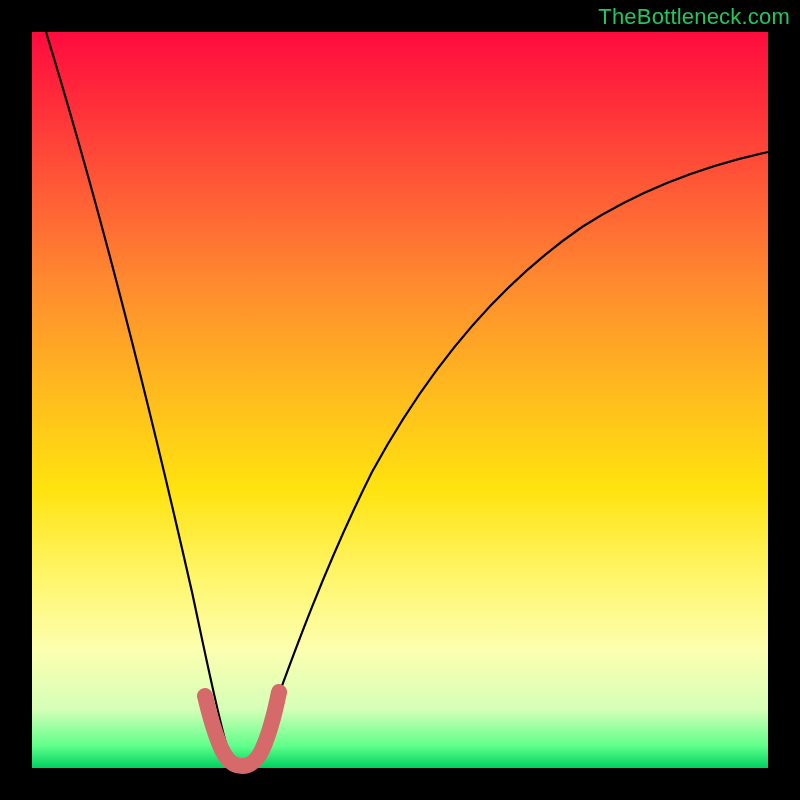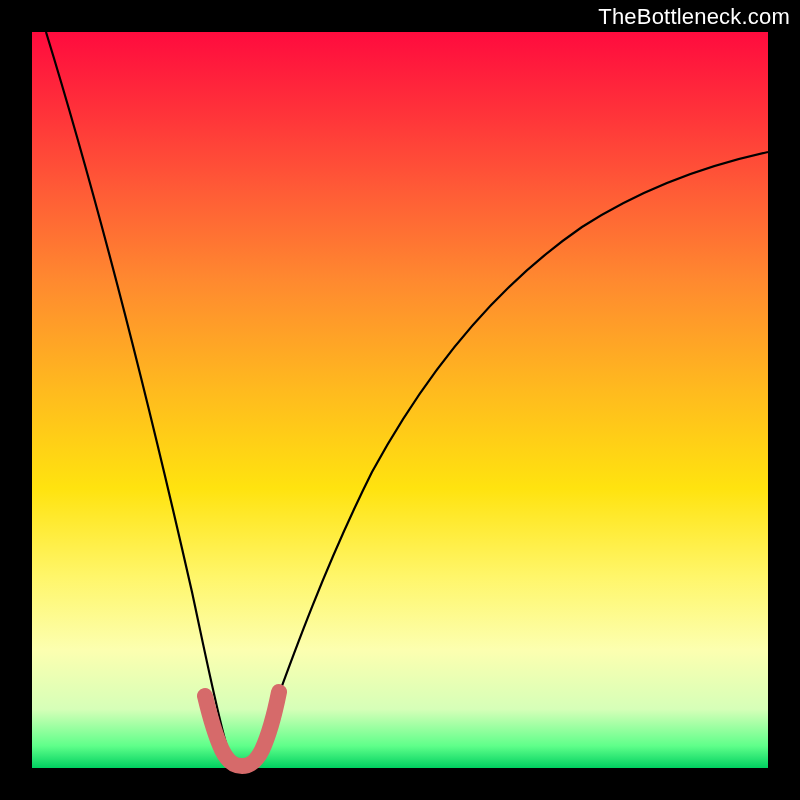--- a/index.html
+++ b/index.html
@@ -35,21 +35,21 @@
       #fff66a 74%,
       #fcffb0 84%,
       #d6ffb8 92%,
       #5fff8a 97%,
       #00d060 100%);
   }
   .watermark {
     position: absolute;
     top: 4px;
     right: 10px;
-    color: #ffffff;
+    color: #22c55e;
     font-size: 22px;
     font-weight: 500;
     letter-spacing: 0.2px;
     user-select: none;
   }
   svg.curves {
     position: absolute;
     left: 0;
     top: 0;
     width: 736px;

